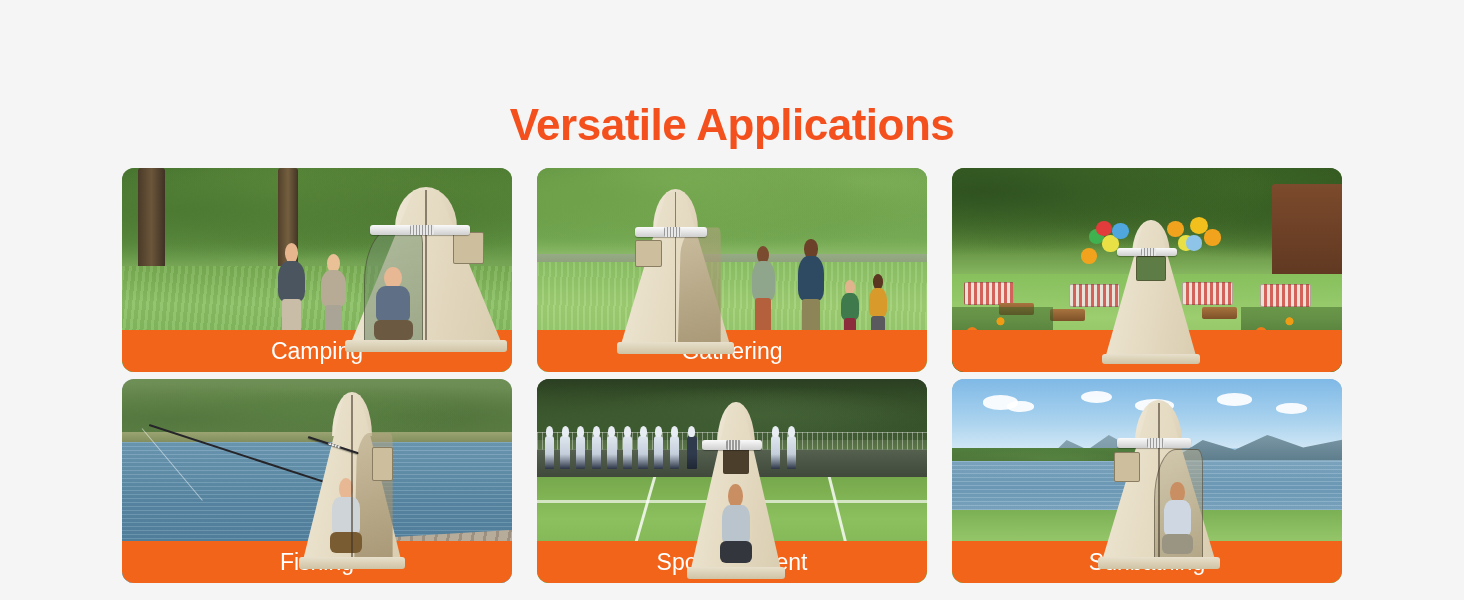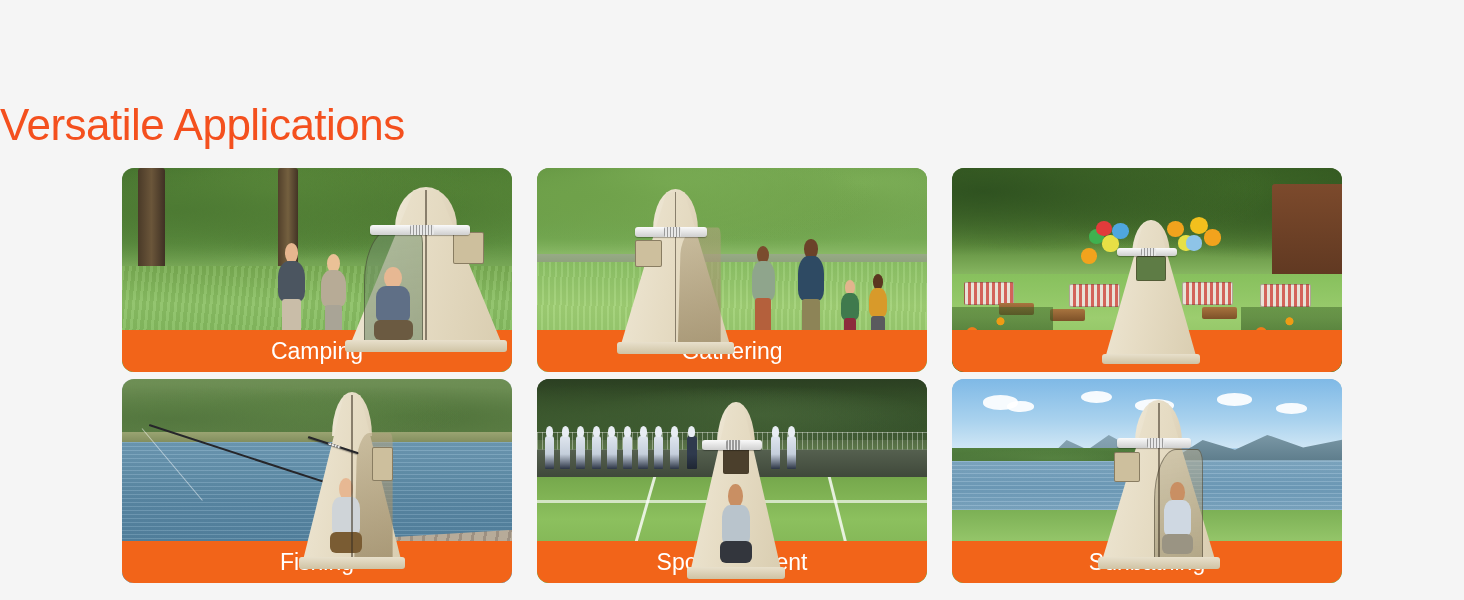--- a/index.html
+++ b/index.html
@@ -22,22 +22,23 @@
     position: relative;
     background: #f5f5f5;
   }
 
   
   .title {
     position: absolute;
     top: 99px;
     left: 0;
     width: 1464px;
+    text-align: center;
     font-size: 44px;
-    font-weight: normal;
+    font-weight: bold;
     color: #f4501e;
     letter-spacing: -0.5px;
     line-height: 52px;
     white-space: nowrap;
   }
 
   
   .grid {
     position: absolute;
     top: 168px;

